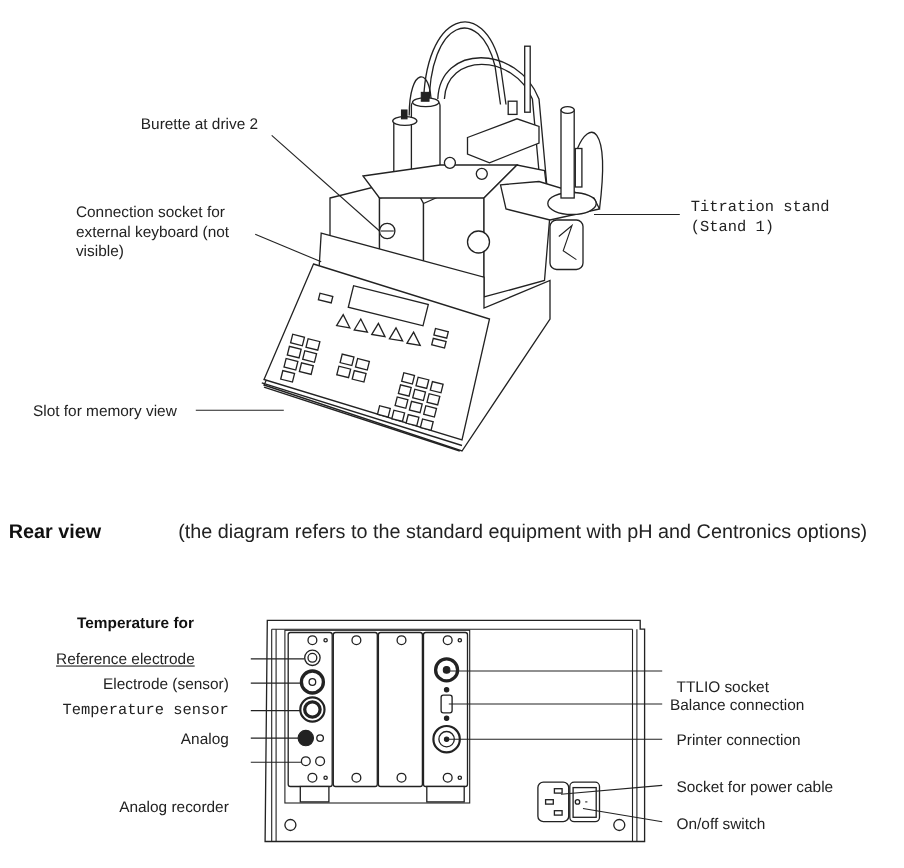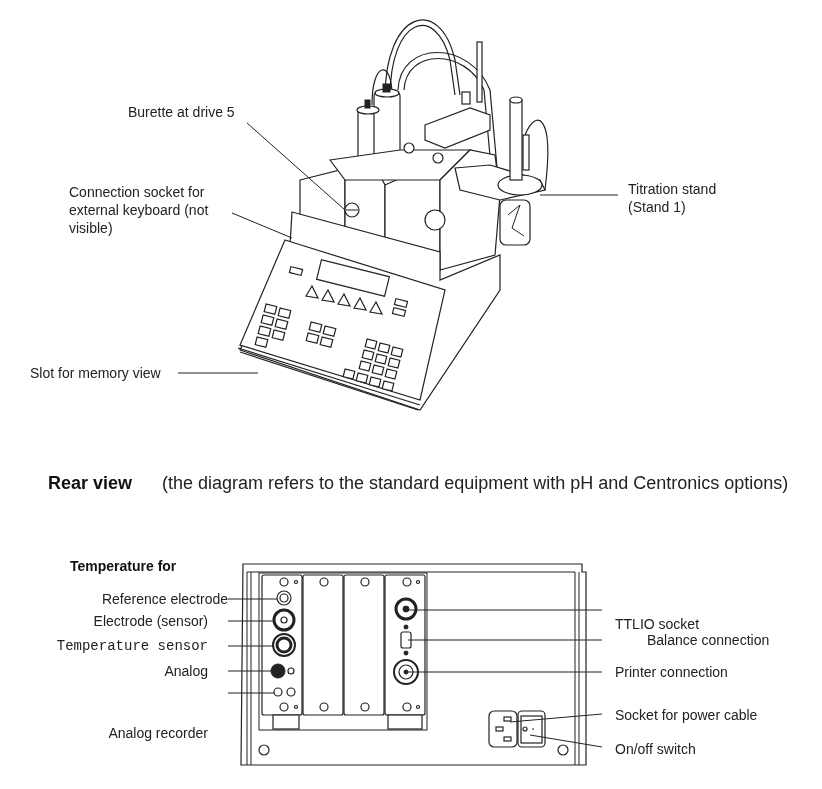--- a/index.html
+++ b/index.html
@@ -110,33 +110,33 @@
 
   <path class="ln" d="M238 348 L420 405"></path>
   <path class="ln" d="M240 352 L418 410"></path>
 
   <line class="thin" x1="247" y1="123" x2="345" y2="210"></line>
   <line class="thin" x1="232" y1="213" x2="292" y2="238"></line>
   <line class="thin" x1="178" y1="373" x2="258" y2="373"></line>
   <line class="thin" x1="540" y1="195" x2="618" y2="195"></line>
 </svg>
 
-<div class="lbl" style="left:128px;top:103px;">Burette at drive 5</div>
+<div class="lbl" style="left:128px;top:103px;">Burette at drive 2</div>
 <div class="lbl" style="left:69px;top:183px;">
   <div>Connection socket for</div>
   <div>external keyboard (not</div>
   <div>visible)</div>
 </div>
 <div class="lbl" style="left:30px;top:364px;">Slot for memory view</div>
-<div class="lbl" style="left:628px;top:180px;">
+<div class="lbl" style="left:628px;top:180px;font-family:Liberation Mono, monospace;">
   <div>Titration stand</div>
   <div>(Stand 1)</div>
 </div>
 
-<div class="heading" style="left:8px;top:473px;margin-left:40px;">Rear view</div>
+<div class="heading" style="left:8px;top:473px;">Rear view</div>
 <div class="desc" style="left:162px;top:472px;">(the diagram refers to the standard equipment with pH and Centronics options)</div>
 <div class="sub" style="left:70px;top:558px;">Temperature for</div>
 
 <svg width="822" height="789" viewBox="0 0 822 789" style="top:0;">
 
   <path class="ln" d="M243 564 L582 564 L582 572 L586 572 L586 765 L241 765 Z"></path>
   <line class="thin" x1="247" y1="572" x2="247" y2="765"></line>
   <line class="thin" x1="251" y1="572" x2="251" y2="765"></line>
   <line class="thin" x1="247" y1="572" x2="575" y2="572"></line>
   <line class="thin" x1="575" y1="572" x2="575" y2="765"></line>
@@ -206,23 +206,23 @@
   <line class="thin" x1="228" y1="671" x2="271" y2="671"></line>
   <line class="thin" x1="228" y1="693" x2="274" y2="693"></line>
 
   <line class="thin" x1="408" y1="610" x2="602" y2="610"></line>
   <line class="thin" x1="408" y1="640" x2="602" y2="640"></line>
   <line class="thin" x1="408" y1="672" x2="602" y2="672"></line>
   <line class="thin" x1="510" y1="722" x2="602" y2="714"></line>
   <line class="thin" x1="530" y1="735" x2="602" y2="747"></line>
 </svg>
 
-<div class="lbl right" style="right:594px;top:590px;">Reference electrode</div>
+<div class="lbl right" style="right:645px;top:590px;text-decoration:underline;">Reference electrode</div>
 <div class="lbl right" style="right:614px;top:612px;">Electrode (sensor)</div>
 <div class="lbl right" style="right:614px;top:637px;font-family:Liberation Mono, monospace;">Temperature sensor</div>
 <div class="lbl right" style="right:614px;top:662px;">Analog</div>
 <div class="lbl right" style="right:614px;top:724px;">Analog recorder</div>
 
 <div class="lbl" style="left:615px;top:615px;">TTLIO socket</div>
-<div class="lbl" style="left:647px;top:631px;">Balance connection</div>
+<div class="lbl" style="left:609px;top:631px;">Balance connection</div>
 <div class="lbl" style="left:615px;top:663px;">Printer connection</div>
 <div class="lbl" style="left:615px;top:706px;">Socket for power cable</div>
 <div class="lbl" style="left:615px;top:740px;">On/off switch</div>
 
 </body></html>

